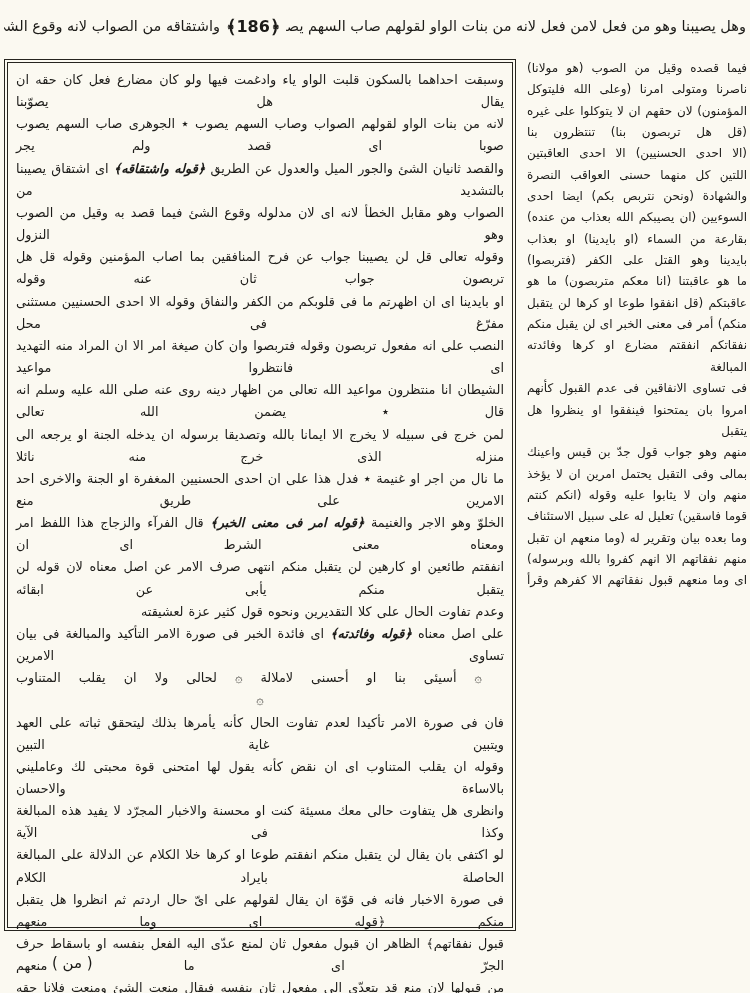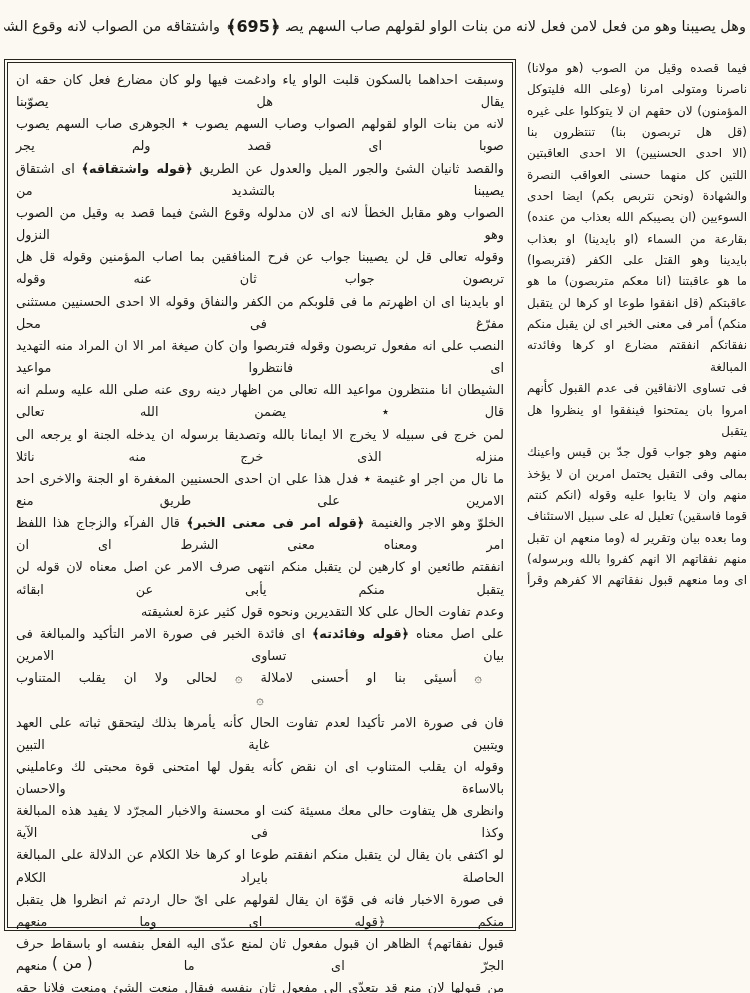--- a/index.html
+++ b/index.html
@@ -32,21 +32,21 @@
     outline:1px solid #26241f;outline-offset:2px;
     background:#fbf9f1;
     padding:6px 8px 4px 8px;box-sizing:border-box;
   }
   .hashiya-box .line{
     font-size:12.8px;
     line-height:22.15px;
     text-align:justify;text-align-last:justify;
     word-spacing:1px;
   }
-  .line .marker{font-weight:bold;}
+  .line .marker{font-weight:bold;font-style:italic;}
   .line.verse{text-align:left;text-align-last:center;word-spacing:14px;}
   .line.short{text-align-last:auto;}
   
   .matn-column{
     position:absolute;top:58px;right:3px;width:222px;height:905px;
     padding-left:2px;box-sizing:border-box;
   }
   .matn-column .line{
     font-size:12px;
     line-height:21.35px;
@@ -56,21 +56,21 @@
   .catchword{
     position:absolute;top:954px;left:52px;
     font-size:15px;
   }
 </style>
 </head>
 <body>
 
 <div class="header">
   <span class="h-right">وهل يصيبنا وهو من فعل لامن فعل لانه من بنات الواو لقولهم صاب السهم يصوب</span>
-  <span class="page-number"><span class="orn">﴾</span><span>695</span><span class="orn">﴿</span></span>
+  <span class="page-number"><span class="orn">﴾</span><span>186</span><span class="orn">﴿</span></span>
   <span class="h-left">واشتقاقه من الصواب لانه وقوع الشئ</span>
 </div>
 
 <div class="matn-column">
     <div class="line">فيما قصده وقيل من الصوب (هو مولانا)</div>
     <div class="line">ناصرنا ومتولى امرنا (وعلى الله فليتوكل</div>
     <div class="line">المؤمنون) لان حقهم ان لا يتوكلوا على غيره</div>
     <div class="line">(قل هل تربصون بنا) تنتظرون بنا</div>
     <div class="line">(الا احدى الحسنيين) الا احدى العاقبتين</div>
     <div class="line">اللتين كل منهما حسنى العواقب النصرة</div>

